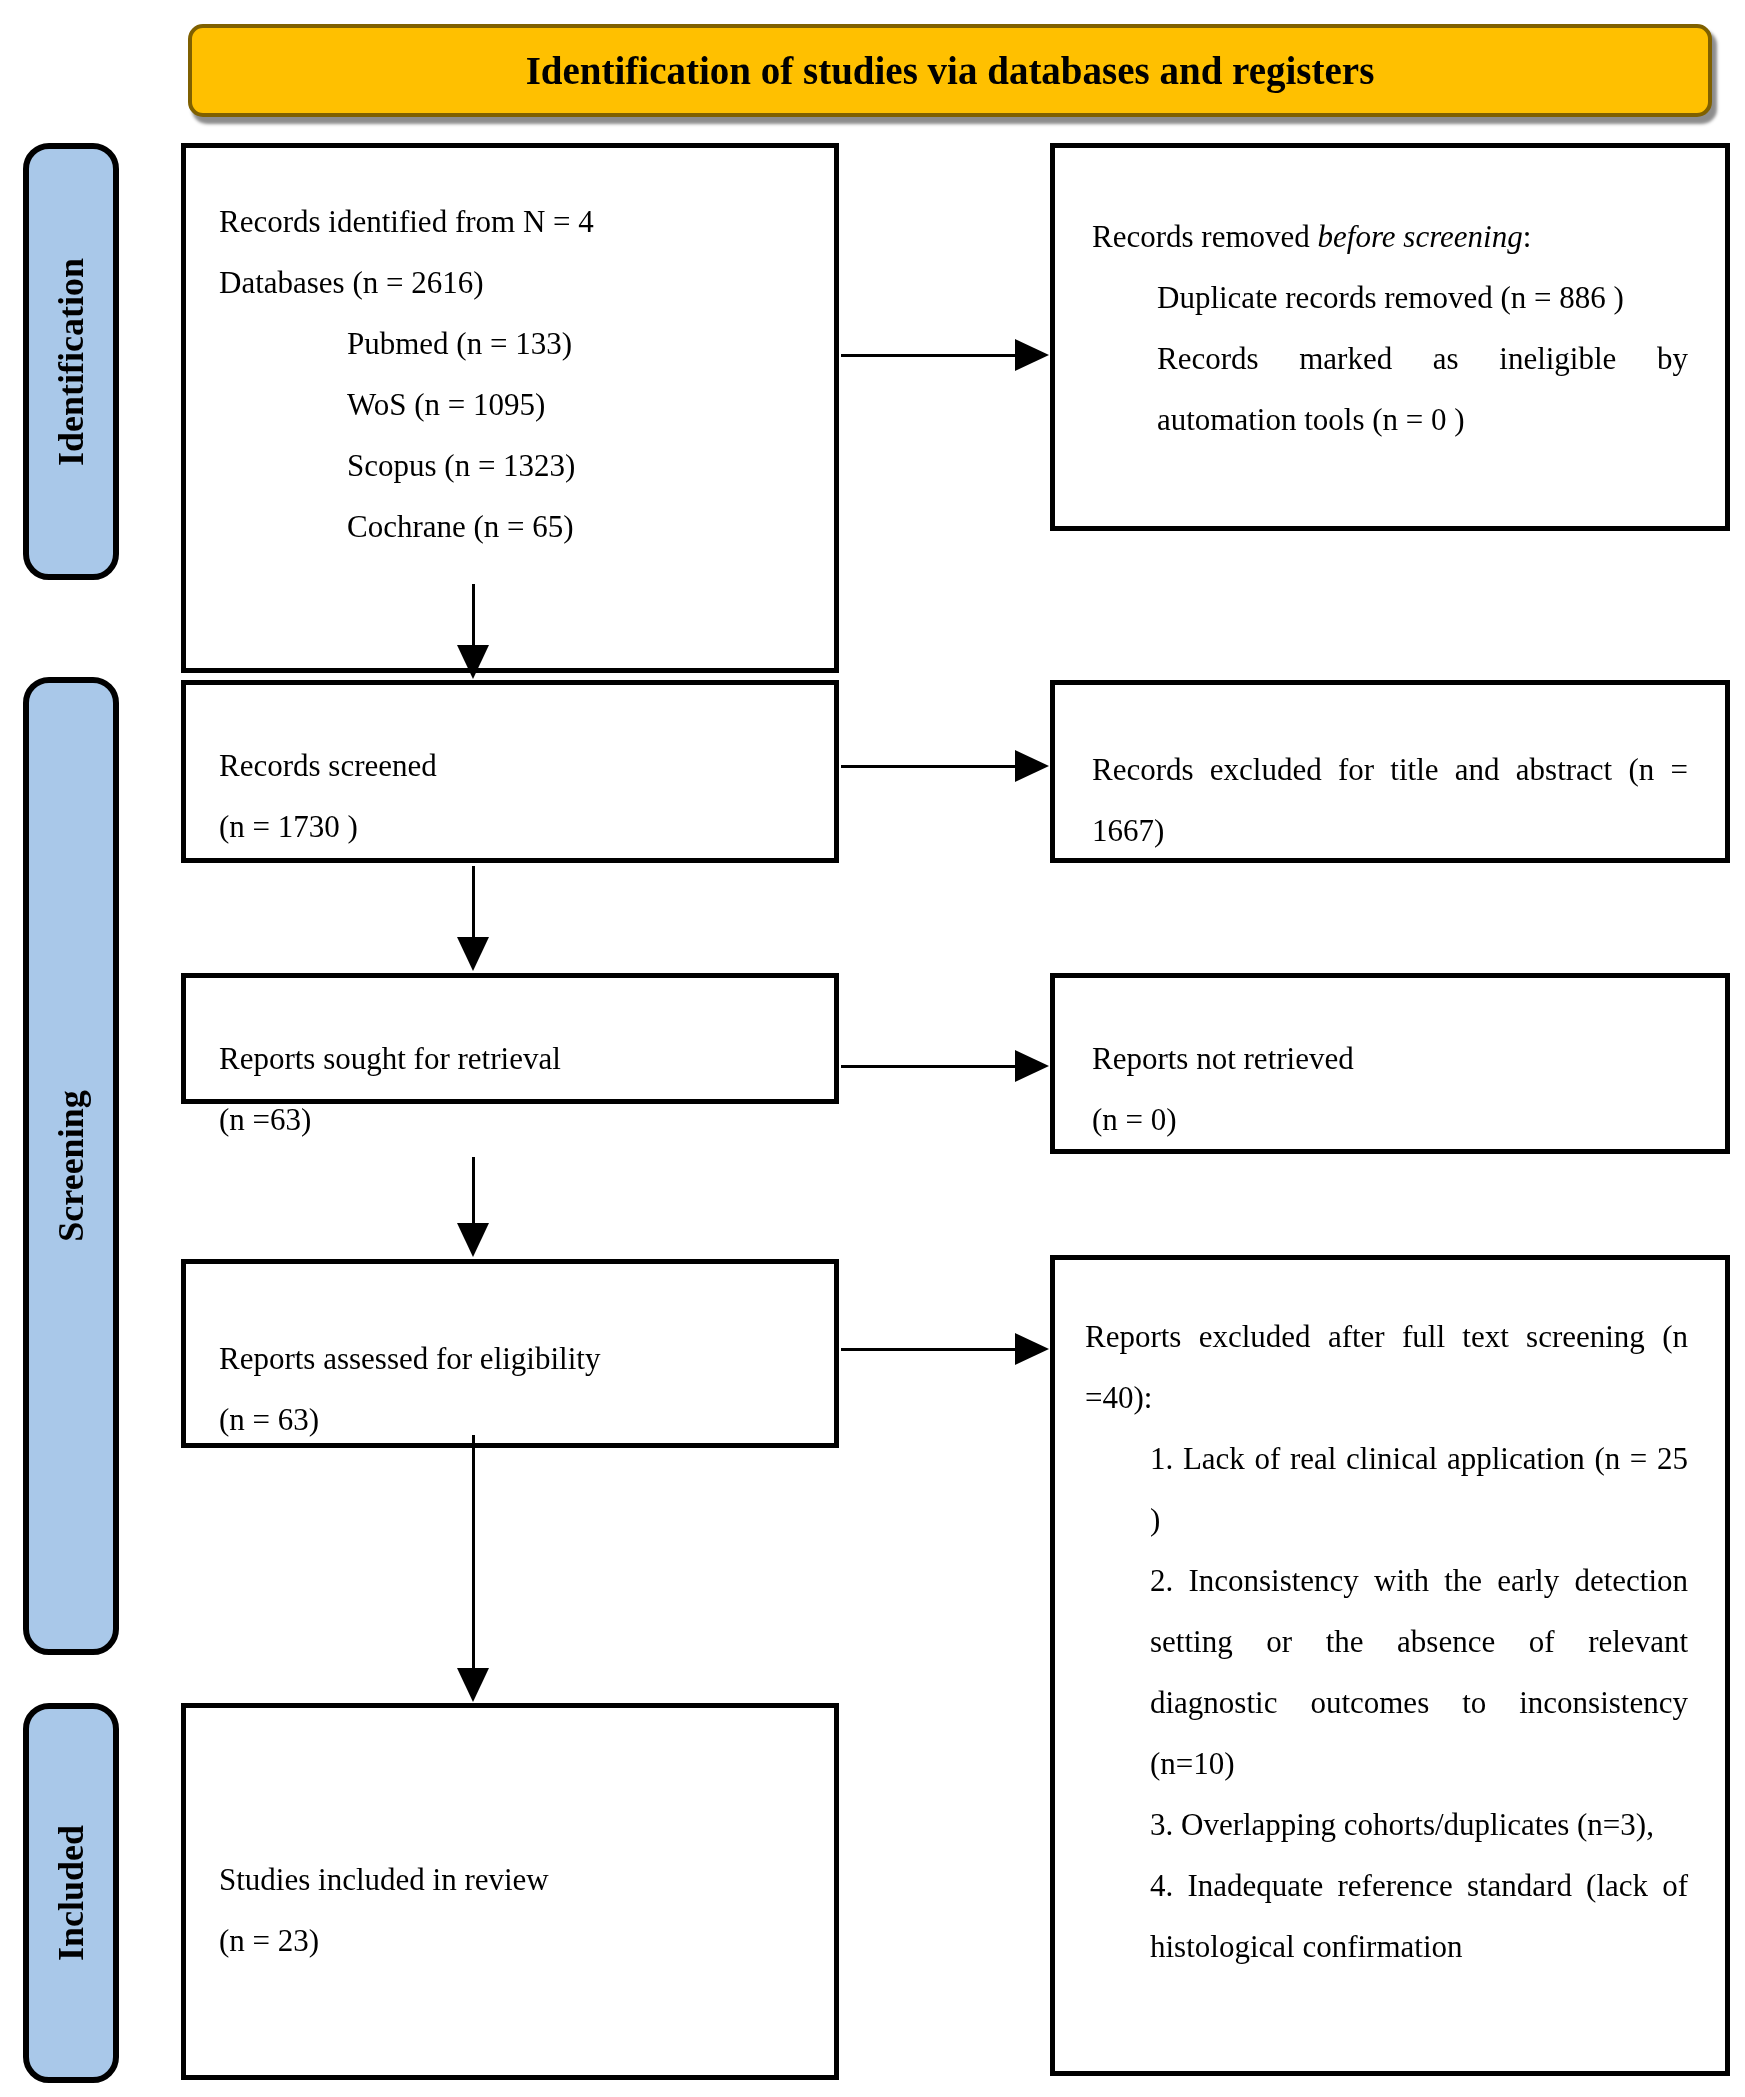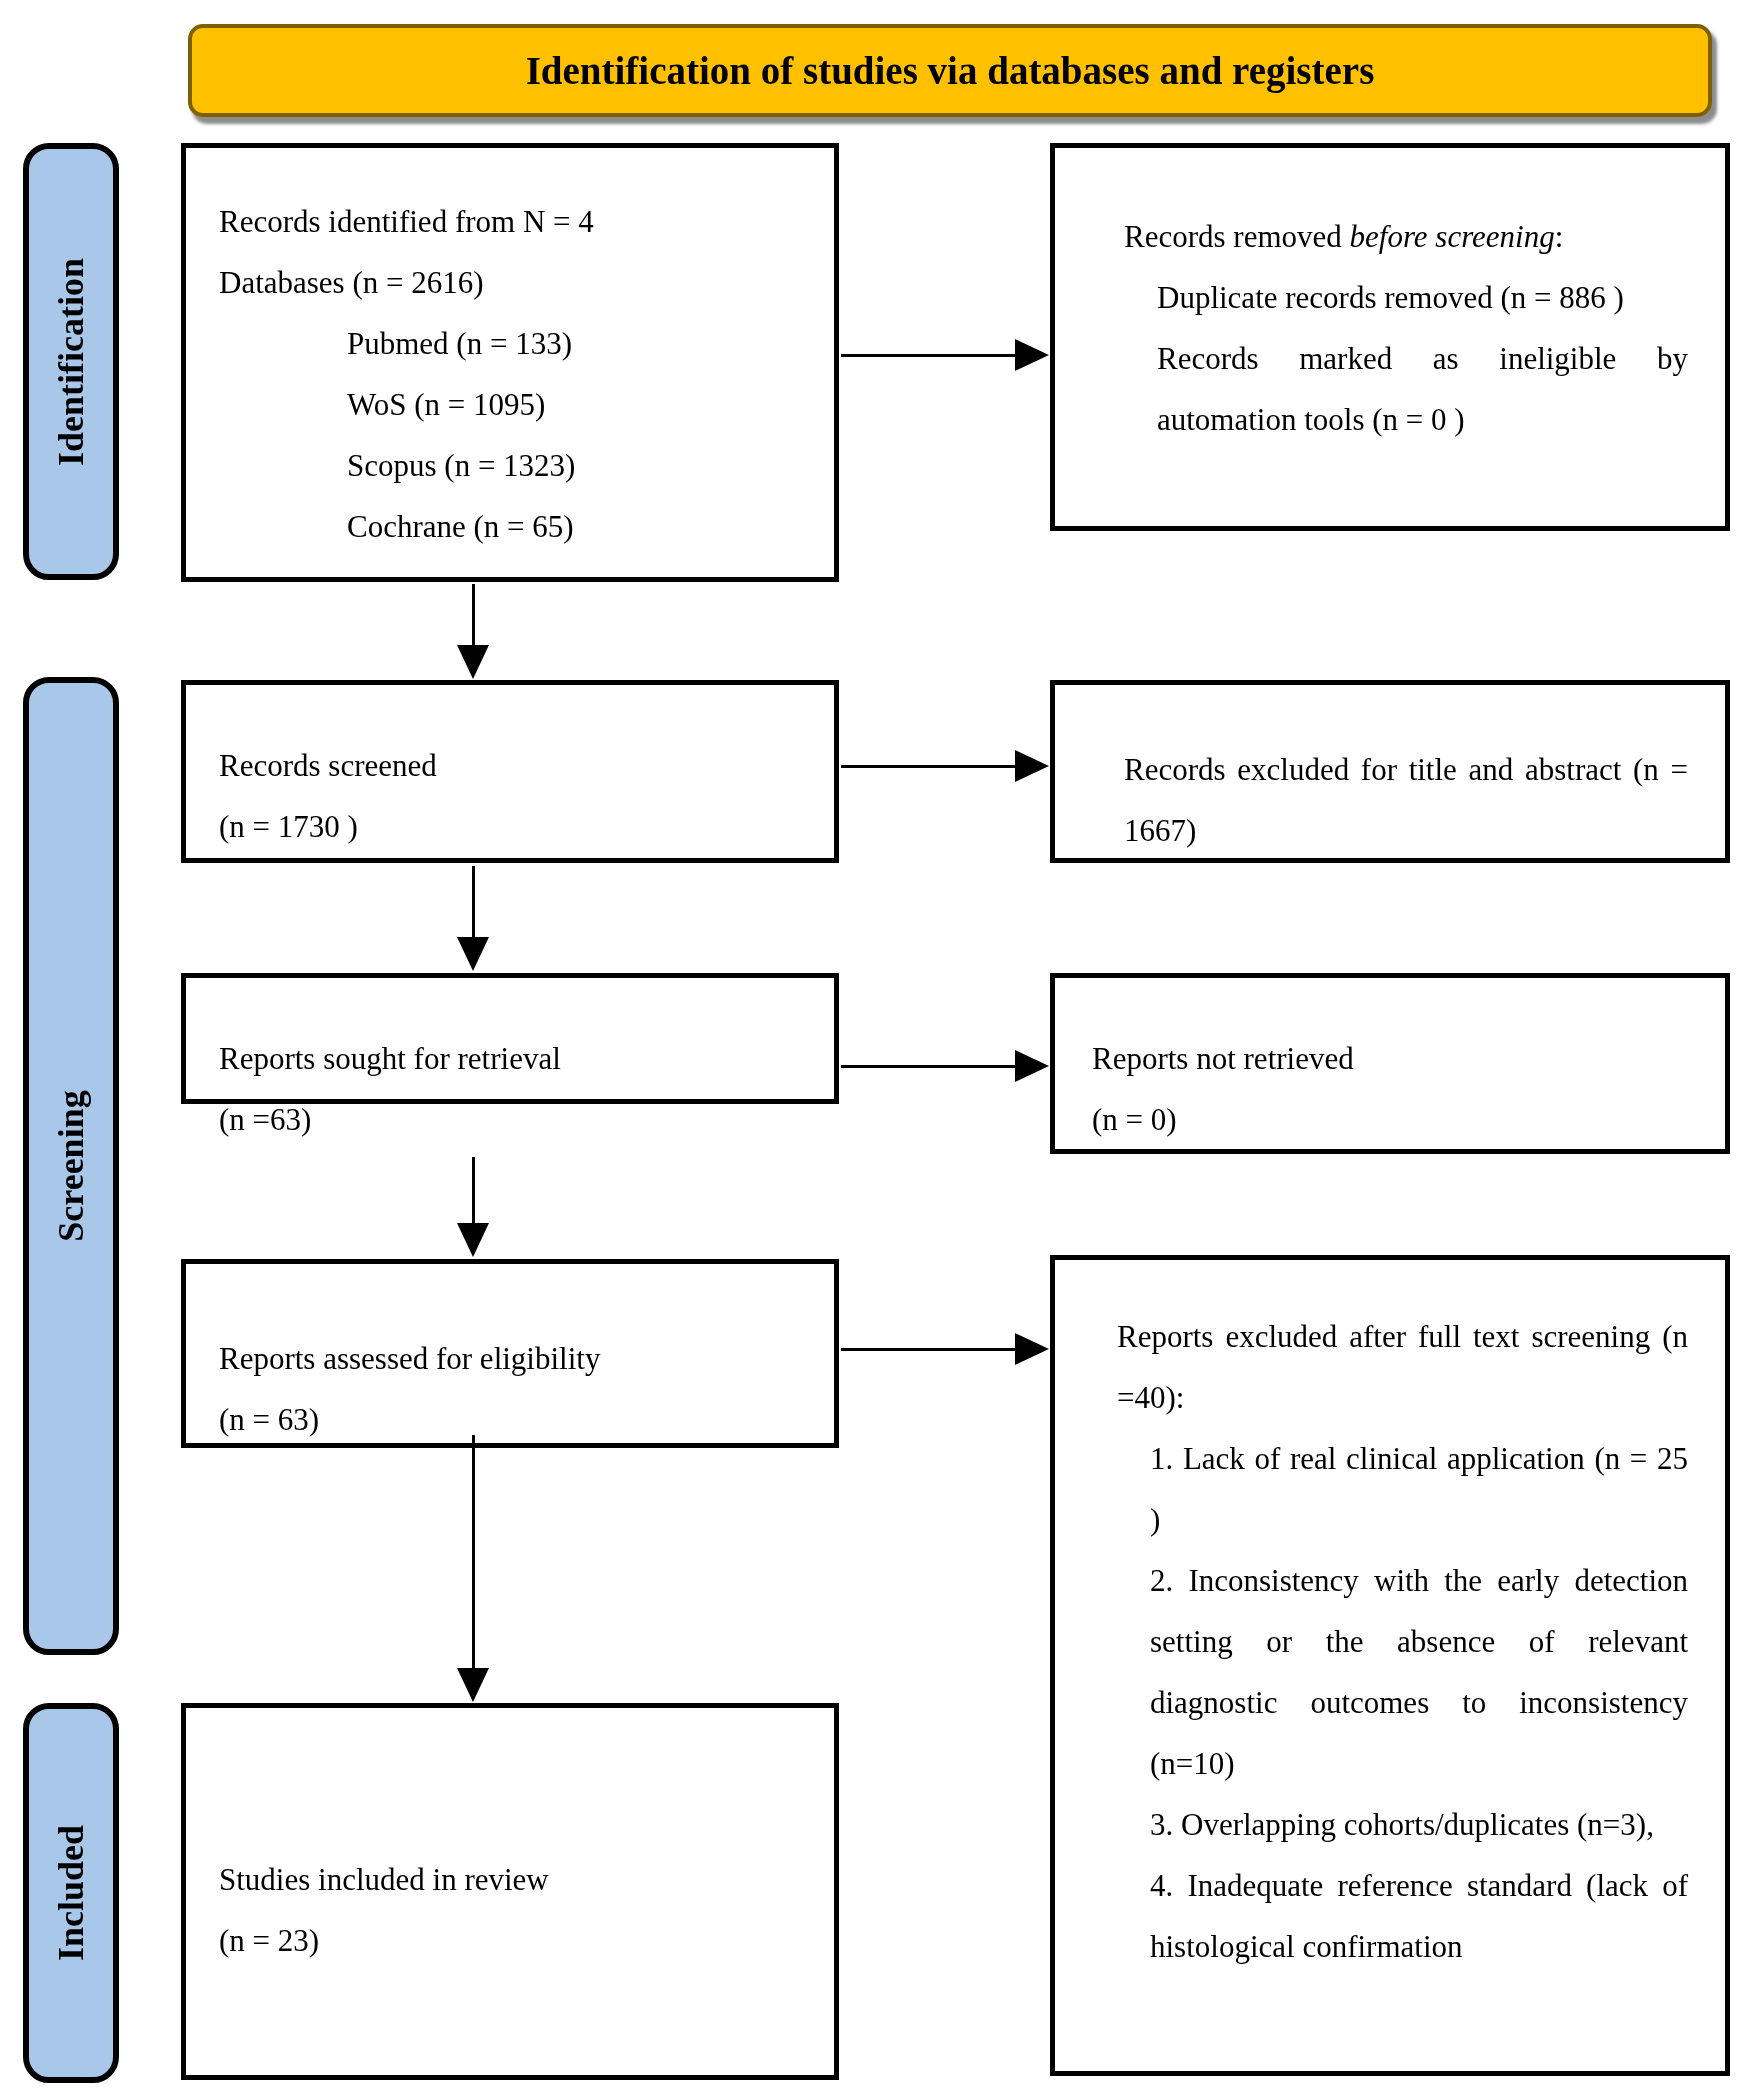--- a/index.html
+++ b/index.html
@@ -48,25 +48,25 @@
   .box{
     position:absolute;
     background:#fff;
     border:5.4px solid #000;
     box-sizing:border-box;
     font-size:31px;
     line-height:61px;
   }
   .pad-left{padding:43px 30px 0 33px;}
   .line{white-space:nowrap;}
-  .wrap{white-space:normal;margin-left:32px;}
+  .wrap{white-space:normal;}
   .indent{padding-left:128px;}
   .justify{text-align:justify;text-justify:inter-word;}
   .item{margin-left:65px;}
-  #box-records-identified{left:181px;top:143px;width:658px;height:439px;}
+  #box-records-identified{left:181px;top:143px;width:658px;height:530px;}
   #box-records-removed{left:1050px;top:143px;width:680px;height:388px;padding:58px 37px 0 37px;}
   #box-records-screened{left:181px;top:680px;width:658px;height:183px;padding-top:50px;}
   #box-records-excluded{left:1050px;top:680px;width:680px;height:183px;padding:54px 37px 18px 37px;}
   #box-reports-sought{left:181px;top:973px;width:658px;height:131px;padding-top:50px;}
   #box-reports-not-retrieved{left:1050px;top:973px;width:680px;height:181px;padding:50px 37px 0 37px;}
   #box-reports-assessed{left:181px;top:1259px;width:658px;height:189px;padding-top:64px;}
   #box-reports-excluded{left:1050px;top:1255px;width:680px;height:821px;padding:46px 37px 0 30px;}
   #box-studies-included{left:181px;top:1703px;width:658px;height:377px;padding-top:141px;}
   
   .vline{position:absolute;width:2.7px;background:#000;}

